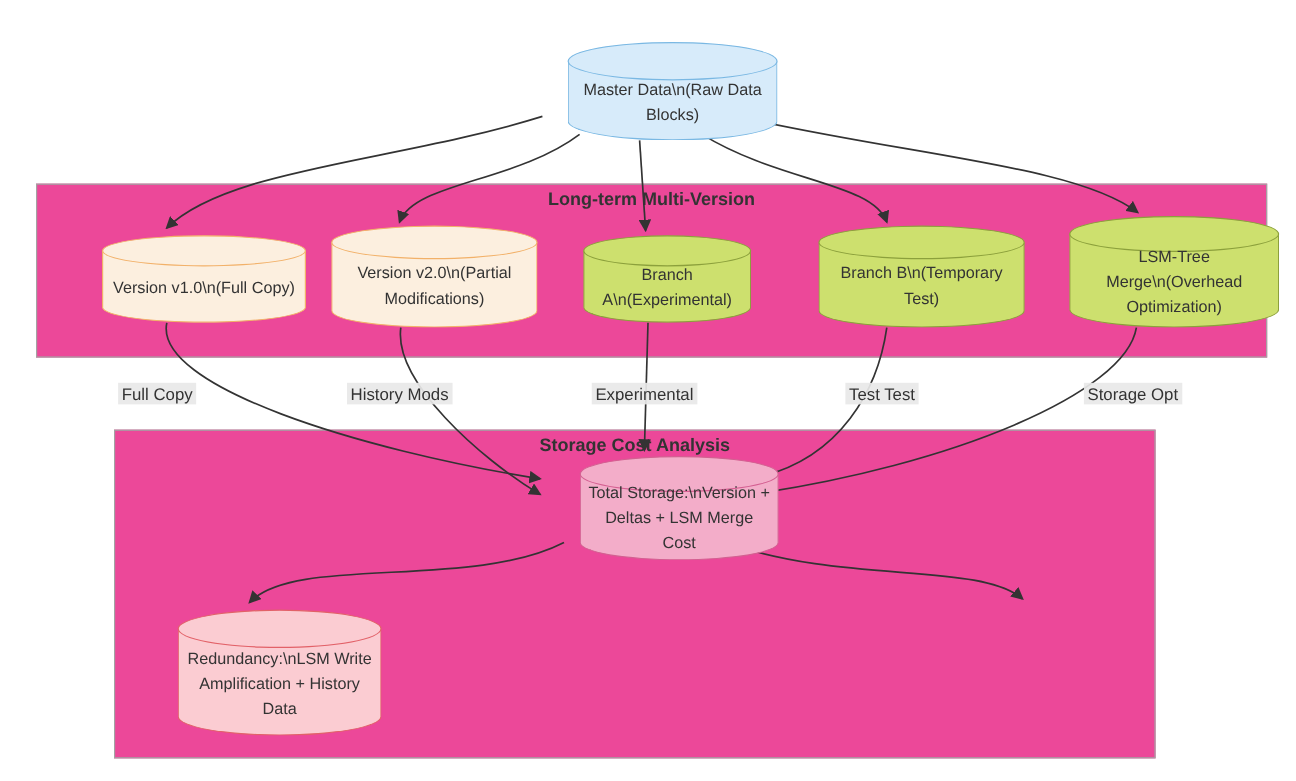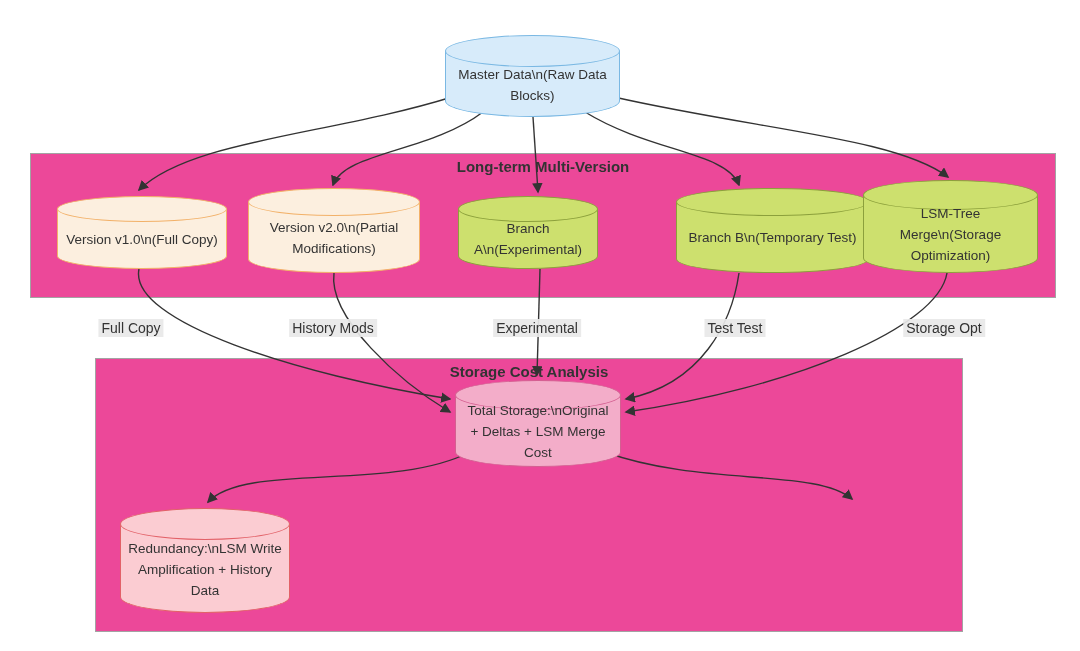--- a/index.html
+++ b/index.html
@@ -8,21 +8,21 @@
     font-family:"Liberation Sans","DejaVu Sans",sans-serif;color:#333;
   }
   .cluster{
     position:absolute;background:#ec4899;border:1px solid #a3a3a3;box-sizing:border-box;z-index:0;font-weight:bold;
   }
   .cluster-title{
     position:absolute;top:4px;left:0;right:0;text-align:center;
     font-size:15px;color:#333;z-index:1;
   }
   #edges{position:absolute;left:0;top:0;z-index:2;}
-  .cyl{position:absolute;z-index:3;}
+  .cyl{position:absolute;z-index:3;margin-left:28px;}
   .cyl-top{
     position:absolute;left:0;right:0;top:0;height:calc(var(--ry)*2);
     background:var(--fill);border:1.3px solid var(--stroke);
     border-radius:50%;box-sizing:border-box;z-index:2;
   }
   .cyl-body{
     position:absolute;left:0;right:0;top:var(--ry);bottom:0;
     background:var(--fill);border:1.3px solid var(--stroke);border-top:none;
     border-radius:0 0 50% 50% / 0 0 var(--ry) var(--ry);box-sizing:border-box;z-index:1;
   }
@@ -90,36 +90,36 @@
     <div class="cyl-body"></div>
     <div class="cyl-label">Version v2.0\n(Partial Modifications)</div>
   </div>
 
   <div class="cyl" style="left:458px;top:196px;width:140px;height:73px;--ry:13px;--fill:#cde06e;--stroke:#8ca03c;">
     <div class="cyl-top"></div>
     <div class="cyl-body"></div>
     <div class="cyl-label">Branch A\n(Experimental)</div>
   </div>
 
-  <div class="cyl" style="left:676px;top:188px;width:193px;height:85px;text-decoration:underline;--ry:14px;--fill:#cde06e;--stroke:#8ca03c;">
+  <div class="cyl" style="left:654px;top:188px;width:172px;height:85px;text-decoration:underline;--ry:14px;--fill:#cde06e;--stroke:#8ca03c;">
     <div class="cyl-top"></div>
     <div class="cyl-body"></div>
     <div class="cyl-label">Branch B\n(Temporary Test)</div>
   </div>
 
   <div class="cyl" style="left:863px;top:180px;width:175px;height:93px;--ry:15px;--fill:#cde06e;--stroke:#8ca03c;">
     <div class="cyl-top"></div>
     <div class="cyl-body"></div>
-    <div class="cyl-label">LSM-Tree Merge\n(Storage Optimization)</div>
+    <div class="cyl-label">LSM-Tree Merge\n(Overhead Optimization)</div>
   </div>
 
   <div class="cyl" style="left:455px;top:380px;width:166px;height:87px;--ry:15px;--fill:#f3adc9;--stroke:#d45f91;">
     <div class="cyl-top"></div>
     <div class="cyl-body"></div>
-    <div class="cyl-label">Total Storage:\nOriginal + Deltas + LSM Merge Cost</div>
+    <div class="cyl-label">Total Storage:\nVersion + Deltas + LSM Merge Cost</div>
   </div>
 
   <div class="cyl" style="left:120px;top:508px;width:170px;height:105px;--ry:16px;--fill:#fbccd2;--stroke:#e26168;">
     <div class="cyl-top"></div>
     <div class="cyl-body"></div>
     <div class="cyl-label">Redundancy:\nLSM Write Amplification + History Data</div>
   </div>
 
 
   <div class="edge-label" style="left:131px;top:328px;">Full Copy</div>

